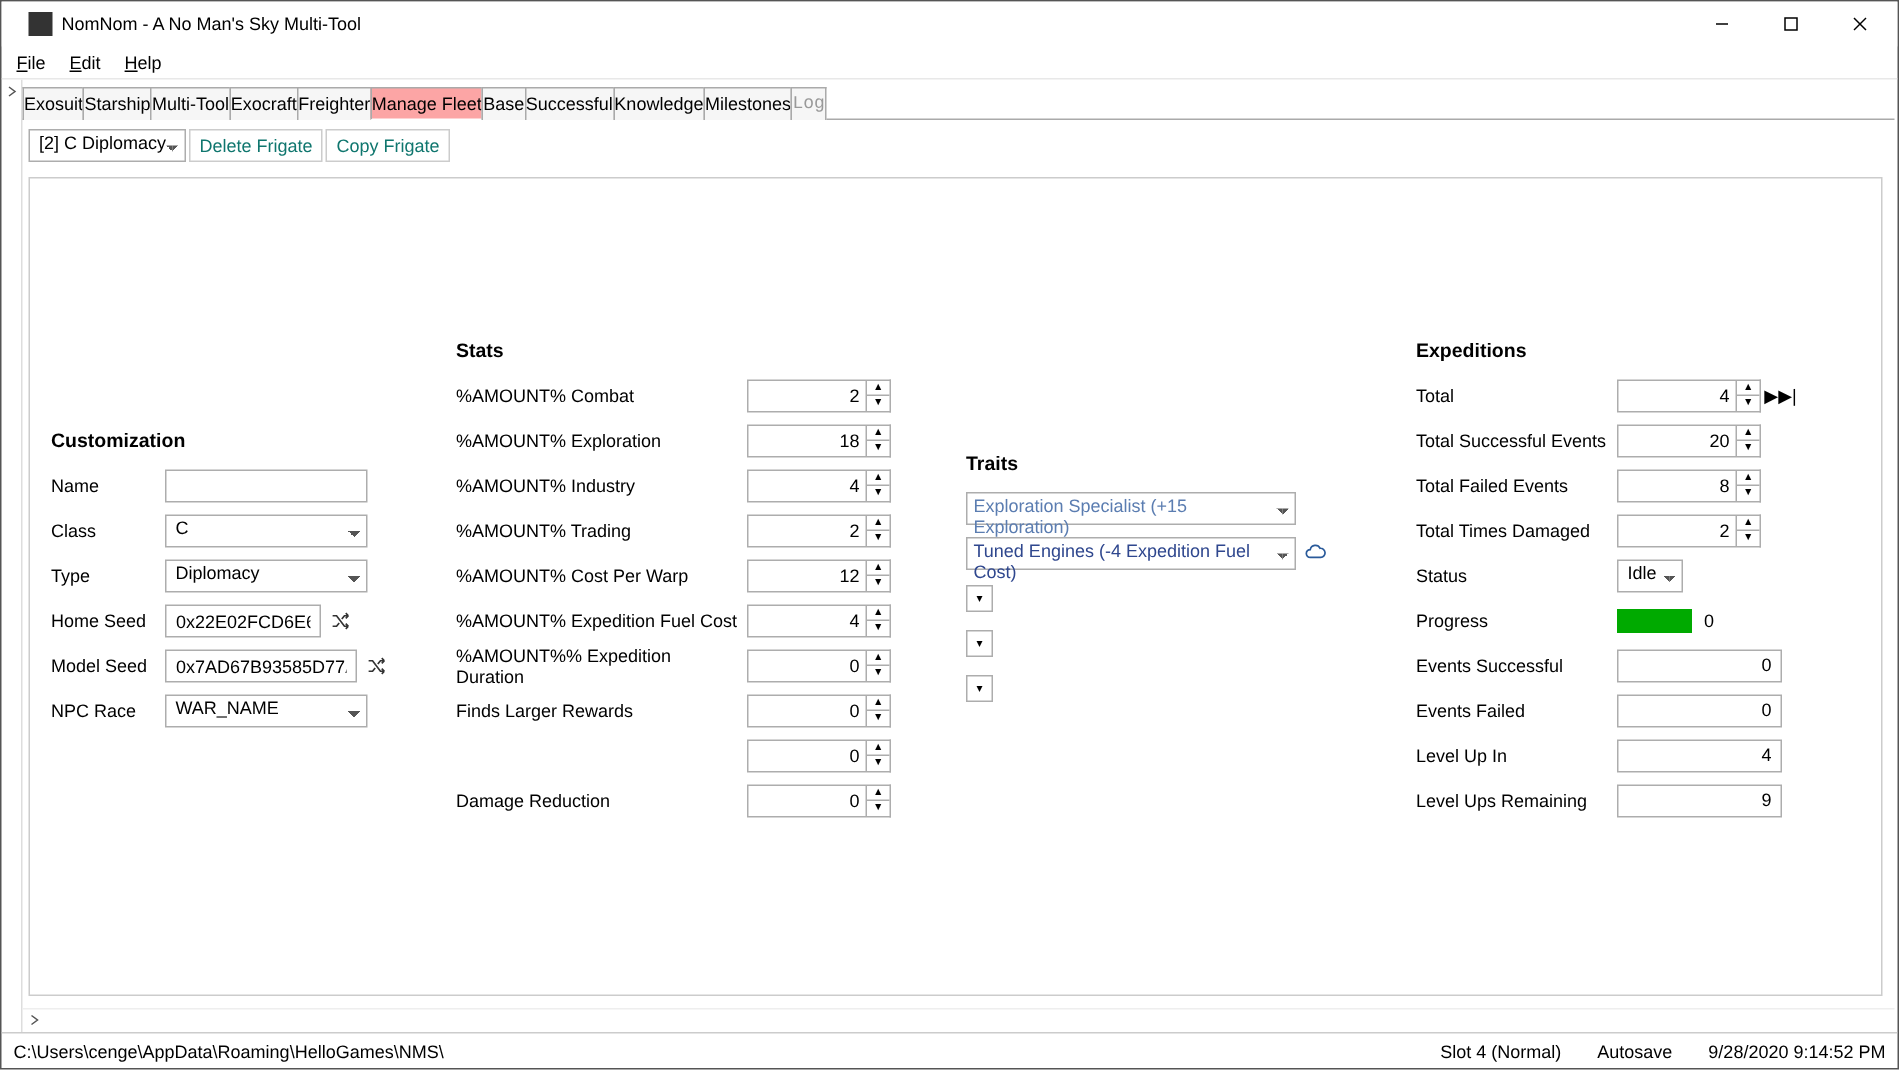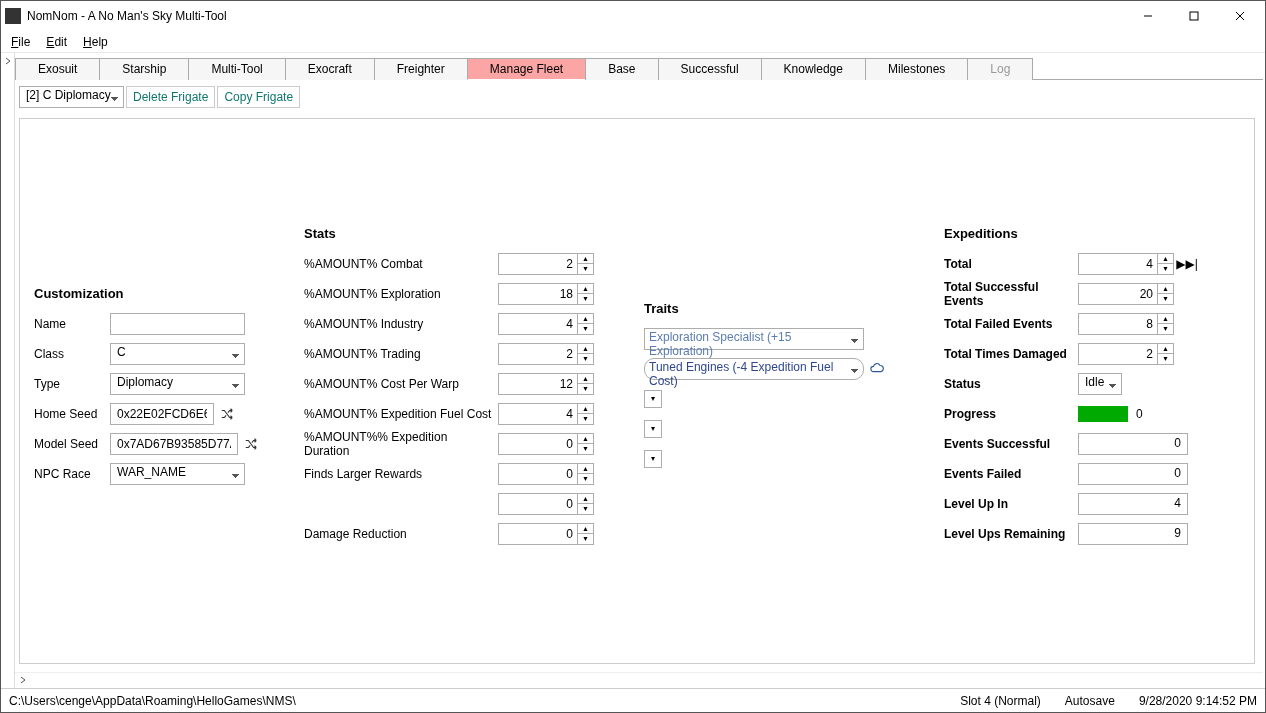--- a/index.html
+++ b/index.html
@@ -12,70 +12,70 @@
   height: 713px;
   display: flex;
   flex-direction: column;
   border: 1px solid #555;
   overflow: hidden;
 }
 .titlebar {
   height: 30px;
   display: flex;
   align-items: center;
-  padding: 0 2px 0 4px;
+  padding: 0 2px 0 18px;
   background: #fff;
 }
 .titlebar .app-icon { width: 16px; height:16px; background:#333; display:inline-block; margin-right:6px;}
 .titlebar .title { flex:1; font-size:12px;}
 .win-controls { display:flex; gap:0;}
 .win-controls div { width:46px; height:30px; display:flex; align-items:center; justify-content:center; cursor:default;}
 .menubar { height:22px; display:flex; align-items:center; padding:0 4px; gap:4px; border-bottom:1px solid #e8e8e8;}
 .menubar span { padding:2px 6px; }
 .menubar span u { text-decoration: underline; }
 .main-wrap { flex:1; display:flex; flex-direction:row; overflow:hidden;}
 .expander-left { width:14px; border-right:1px solid #ddd; display:flex; align-items:flex-start; justify-content:center; padding-top:4px;}
 .content-col { flex:1; display:flex; flex-direction:column; padding:2px 2px 2px 0;}
 .tabs { display:flex; border-bottom:1px solid #aaa; margin-top:2px;}
 .tab {
   border:1px solid #aaa; border-bottom:none;
-  padding:3px 22px; margin-right:-1px; background:#f6f6f6;
+  padding:3px 0; margin-right:-1px; background:#f6f6f6;
   position:relative; top:1px;
 }
 .tab.active { background:#fca5a5; border-bottom:1px solid #fff;}
-.tab.disabled { color:#999;}
+.tab.disabled { color:#999;font-family:Liberation Mono, monospace;}
 .toolbar-row { display:flex; align-items:center; gap:2px; padding:6px 4px;}
 .select, .btn, .textfield {
   border:1px solid #adadad; background:#fff; font:inherit; height:22px; padding:1px 6px;
 }
 .btn.disabled { color:#0f766e; border-color:#ccc;}
 .select { appearance:none; -webkit-appearance:none; position:relative; background-image:linear-gradient(45deg,transparent 50%, #555 50%), linear-gradient(135deg,#555 50%, transparent 50%); background-position: right 8px top 10px, right 4px top 10px; background-size:4px 4px,4px 4px; background-repeat:no-repeat;}
 .panel {
   border:1px solid #ccc; margin:4px 8px 8px 4px; padding:10px 14px 20px 14px;
   flex:1; overflow:auto; display:flex; gap:40px;
 }
 .col { display:flex; flex-direction:column; gap:4px;justify-content:center;}
 .col-custom {width:230px;}
 .col-stats {width:300px;}
 .col-traits {width:260px;}
 .col-exped {flex:1;}
 .col h3 { font-weight:600; font-size:13px; margin-bottom:6px;}
 .frow { display:flex; align-items:center; height:26px; gap:4px;}
 .flabel { width:72px;}
 .flabel-wide { width:190px;}
-.flabel-exp { width:130px;font-weight:bold;}
+.flabel-exp { width:130px;}
 .textfield { width:135px; height:22px;}
 .numfield-wrap { display:flex; }
 .numfield { width:80px; height:22px; border:1px solid #adadad; text-align:right; padding:1px 4px; font:inherit;}
 .stepper-btns { width:16px; height:22px; display:flex; flex-direction:column; border:1px solid #adadad; border-left:none;}
 .stepper-btns div{ flex:1; display:flex; align-items:center; justify-content:center; font-size:7px; border-bottom:1px solid #adadad;}
 .stepper-btns div:last-child{border-bottom:none;}
 .icon-btn { width:18px; height:18px; display:inline-flex; align-items:center; justify-content:center;}
 .trait-select { width:220px; height:22px; border:1px solid #adadad; padding:1px 16px 1px 4px; color:#5B7DB1; background-image:linear-gradient(45deg,transparent 50%, #555 50%), linear-gradient(135deg,#555 50%, transparent 50%); background-position: right 8px top 10px, right 4px top 10px; background-size:4px 4px,4px 4px; background-repeat:no-repeat;}
-.trait-select.c2 { color:#2F478E;border-radius:10px;}
+.trait-select.c2 { color:#2F478E;}
 .small-chevbox { width:18px; height:18px; border:1px solid #adadad; display:flex; align-items:center; justify-content:center; font-size:8px;}
 .progress-bar { width:50px; height:16px; background:#0a0; display:inline-block; vertical-align:middle;}
 .readonly-box { width:110px; height:22px; border:1px solid #adadad; text-align:right; padding:2px 6px;}
 .statusbar {
   height:24px; border-top:1px solid #ccc; display:flex; align-items:center; padding:0 8px; gap:24px; font-size:12px;
 }
 .statusbar .sp { flex:1;}
 .expander-bottom { height:14px; border-top:1px solid #eee; display:flex; align-items:center; padding-left:4px;}
 </style>
 </head>

